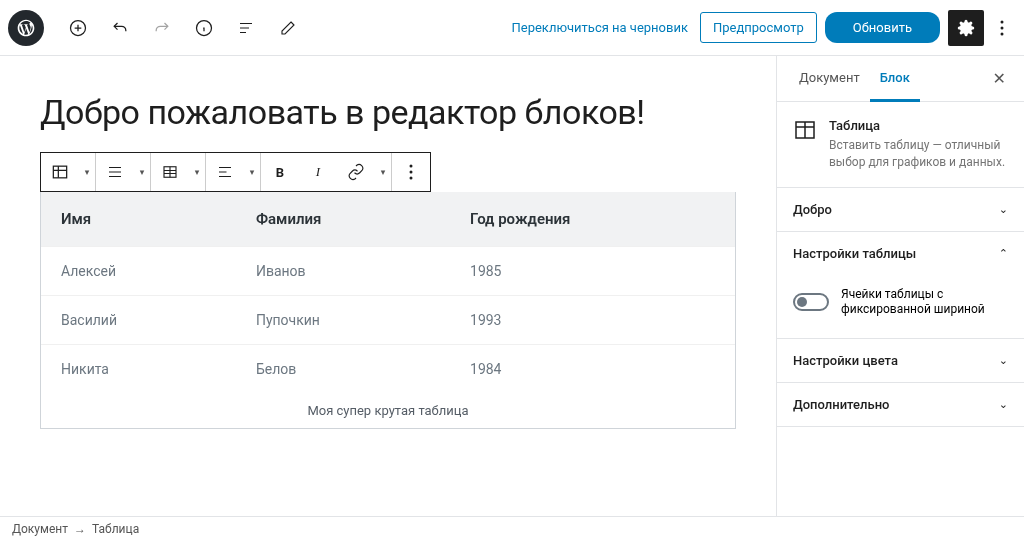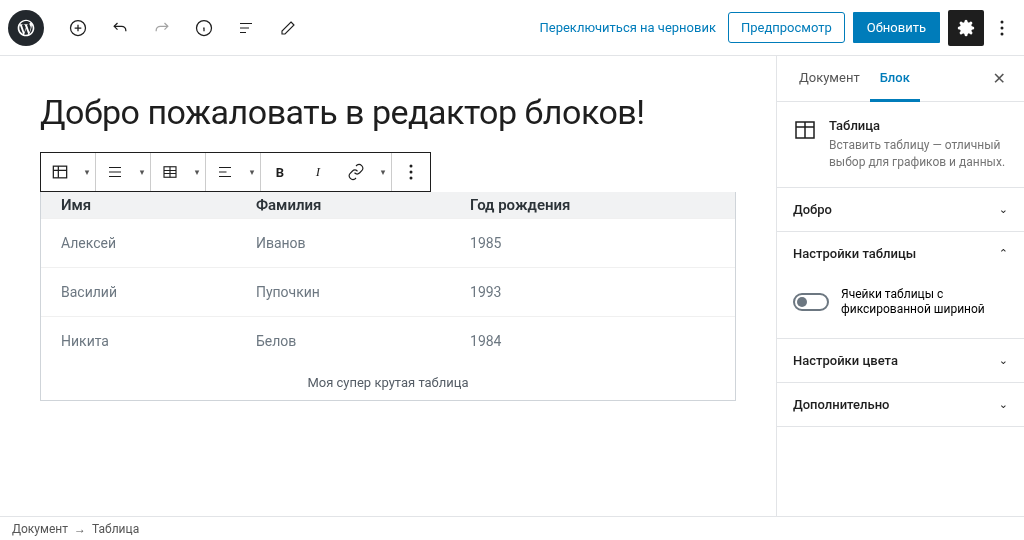--- a/index.html
+++ b/index.html
@@ -4,34 +4,34 @@
 <style>
 * { margin: 0; padding: 0; box-sizing: border-box; font-family: -apple-system, BlinkMacSystemFont, "Segoe UI", Roboto, sans-serif; }
 body { width: 1024px; height: 540px; display: flex; flex-direction: column; background: #fff; color: #1e1e1e; }
 .topbar { height: 56px; display: flex; align-items: center; border-bottom: 1px solid #e2e4e7; padding: 0 8px; }
 .wp-logo { width: 36px; height: 36px; background: #23282d; border-radius: 50%; display: flex; align-items: center; justify-content: center; margin-right: 16px; }
 .tool-btn { width: 36px; height: 36px; display: flex; align-items: center; justify-content: center; cursor: pointer; color: #555; border-radius: 2px; }
 .tool-group-left { display: flex; gap: 6px; }
 .spacer { flex: 1; }
 .link-btn { color: #007cba; font-size: 13px; margin-right: 12px; cursor: pointer; }
 .preview-btn { border: 1px solid #007cba; color: #007cba; background: #fff; padding: 7px 12px; font-size: 13px; border-radius: 3px; margin-right: 8px; cursor: pointer; }
-.update-btn { background: #007cba; color: #fff; border: none; padding: 8px 14px; font-size: 13px; border-radius: 1px; margin-right: 8px; cursor: pointer; }
+.update-btn { background: #007cba; color: #fff; border: none; padding: 8px 28px; font-size: 13px; border-radius: 12px; margin-right: 8px; cursor: pointer; }
 .settings-btn { width: 36px; height: 36px; background: #1e1e1e; color: #fff; display: flex; align-items: center; justify-content: center; border-radius: 2px; cursor: pointer; margin-right: 4px; }
 .more-btn { width: 28px; height: 36px; display: flex; align-items: center; justify-content: center; cursor: pointer; }
 .body-wrap { flex: 1; display: flex; overflow: hidden; }
 .canvas { flex: 1; overflow: auto; padding: 36px 40px 20px; position: relative; }
 .post-title { font-size: 34px; font-weight: 400; color: #1e1e1e; margin-bottom: 20px; letter-spacing: -0.5px; }
 .block-toolbar { display: inline-flex; border: 1px solid #1e1e1e; background: #fff; height: 40px; align-items: stretch; }
 .tb-seg { display: flex; align-items: center; border-right: 1px solid #ccc; }
 .tb-seg:last-child { border-right: none; }
 .tb-btn { min-width: 38px; height: 100%; display: flex; align-items: center; justify-content: center; cursor: pointer; font-size: 13px; }
 .tb-drop { width: 16px; display: flex; align-items: center; justify-content: center; font-size: 9px; color: #555; cursor: pointer; }
 .table-block { border: 1px solid #cfd4d9; border-top: none; max-width: 700px; }
 .tbl { width: 100%; border-collapse: collapse; }
-.tbl thead th { background: #f1f2f3; text-align: left; padding: 4px 20px; font-weight: 600; font-size: 15px; color: #2c3338; }
+.tbl thead th { background: #f1f2f3; text-align: left; padding: 18px 20px; font-weight: 600; font-size: 15px; color: #2c3338; }
 .tbl tbody td { padding: 16px 20px; font-size: 14px; color: #6c7781; border-top: 1px solid #f0f0f0; }
 .caption { text-align: center; padding: 10px; font-size: 13px; color: #555d66; }
 .sidebar { width: 248px; border-left: 1px solid #e2e4e7; display: flex; flex-direction: column; overflow: auto; position: relative; }
 .sb-scroll { position: absolute; left: -6px; top: 50px; width: 6px; height: 60px; background: #c5c5c5; border-radius: 3px; }
 .sb-tabs { display: flex; align-items: center; border-bottom: 1px solid #e2e4e7; padding: 0 12px; }
 .sb-tab { padding: 14px 10px; font-size: 13px; color: #555; cursor: pointer; border-bottom: 3px solid transparent; margin-bottom: -1px; }
 .sb-tab.active { color: #007cba; border-bottom-color: #007cba; font-weight: 500; }
 .sb-close { margin-left: auto; cursor: pointer; color: #555; font-size: 16px; padding: 6px; }
 .sb-block-info { display: flex; padding: 16px; border-bottom: 1px solid #e2e4e7; gap: 12px; }
 .sb-block-icon { width: 24px; height: 24px; flex-shrink: 0; }

